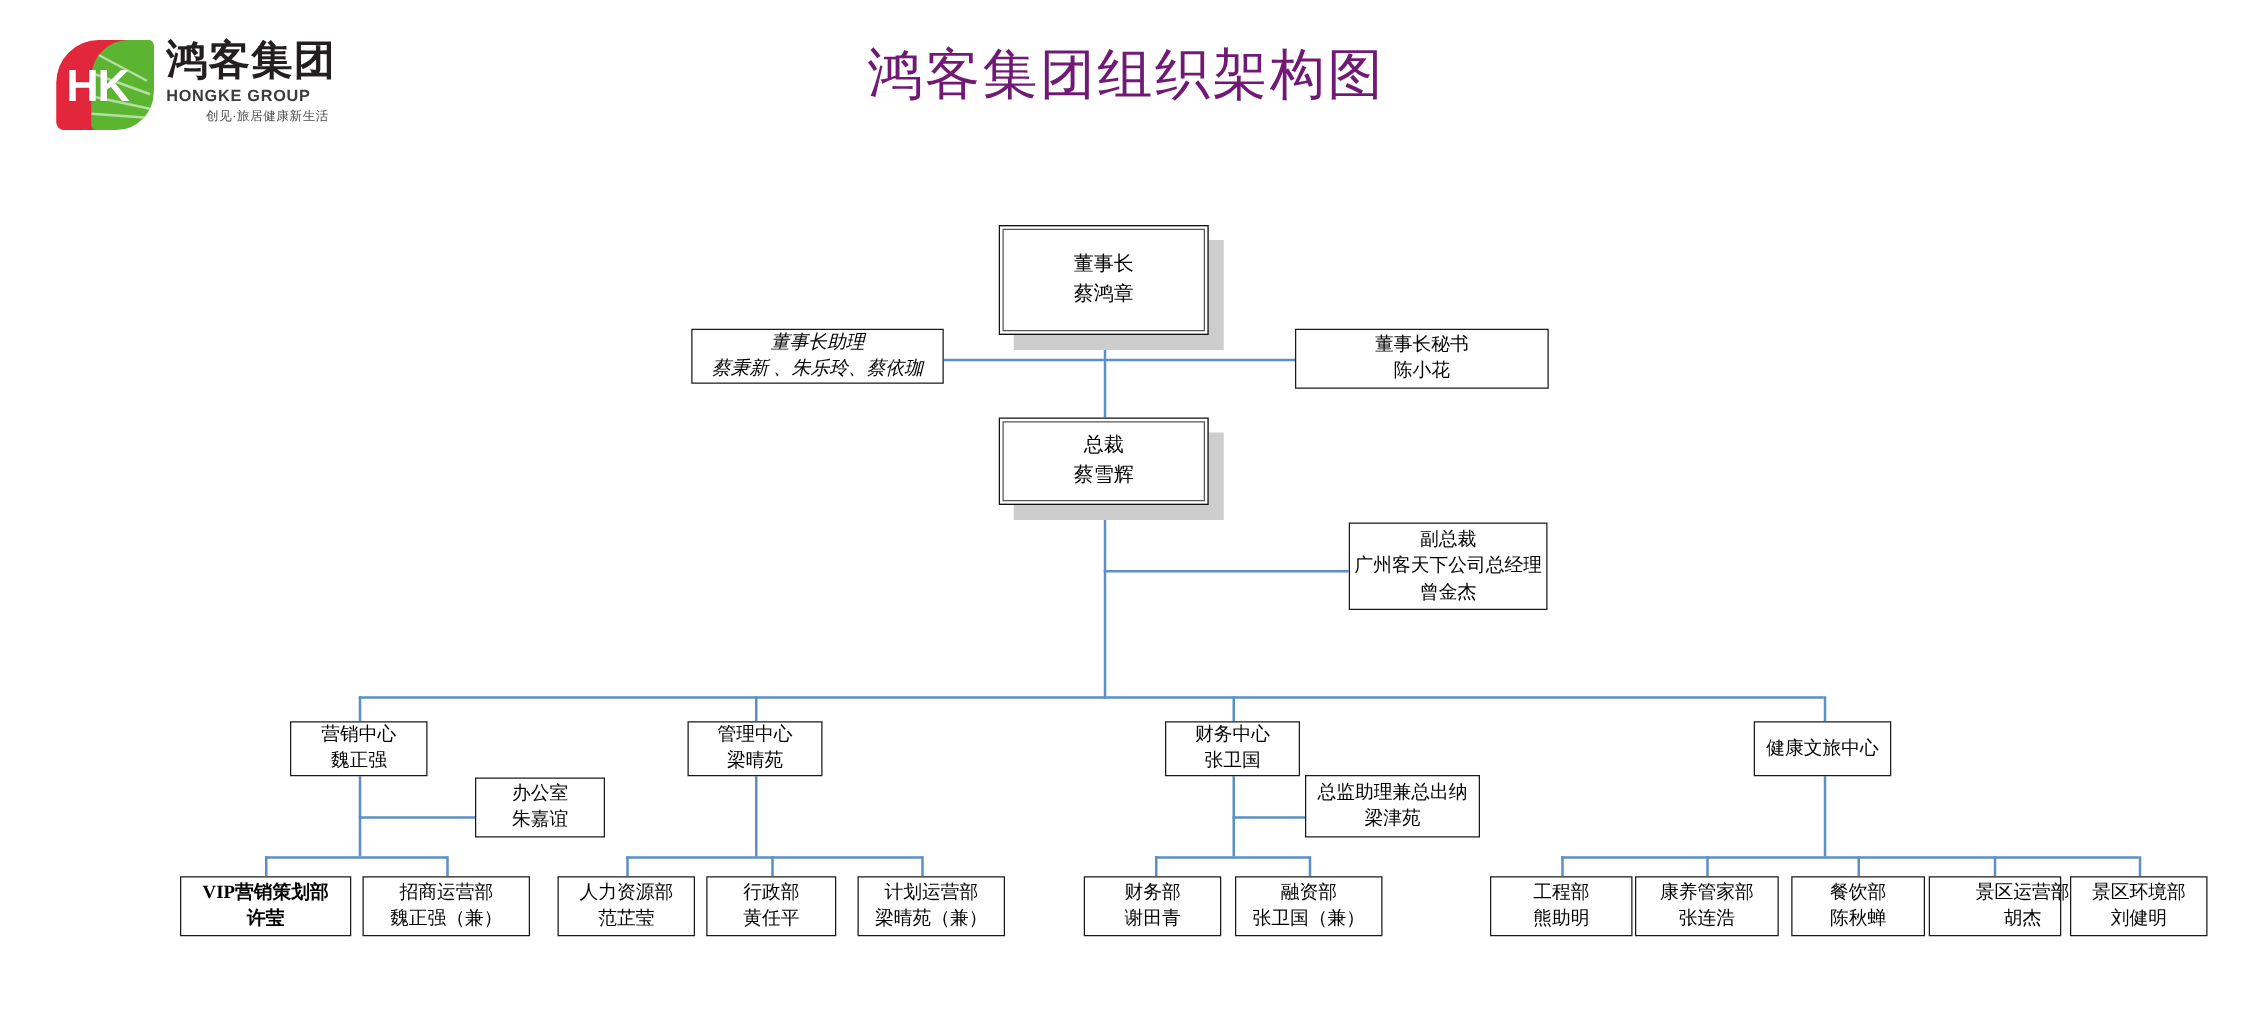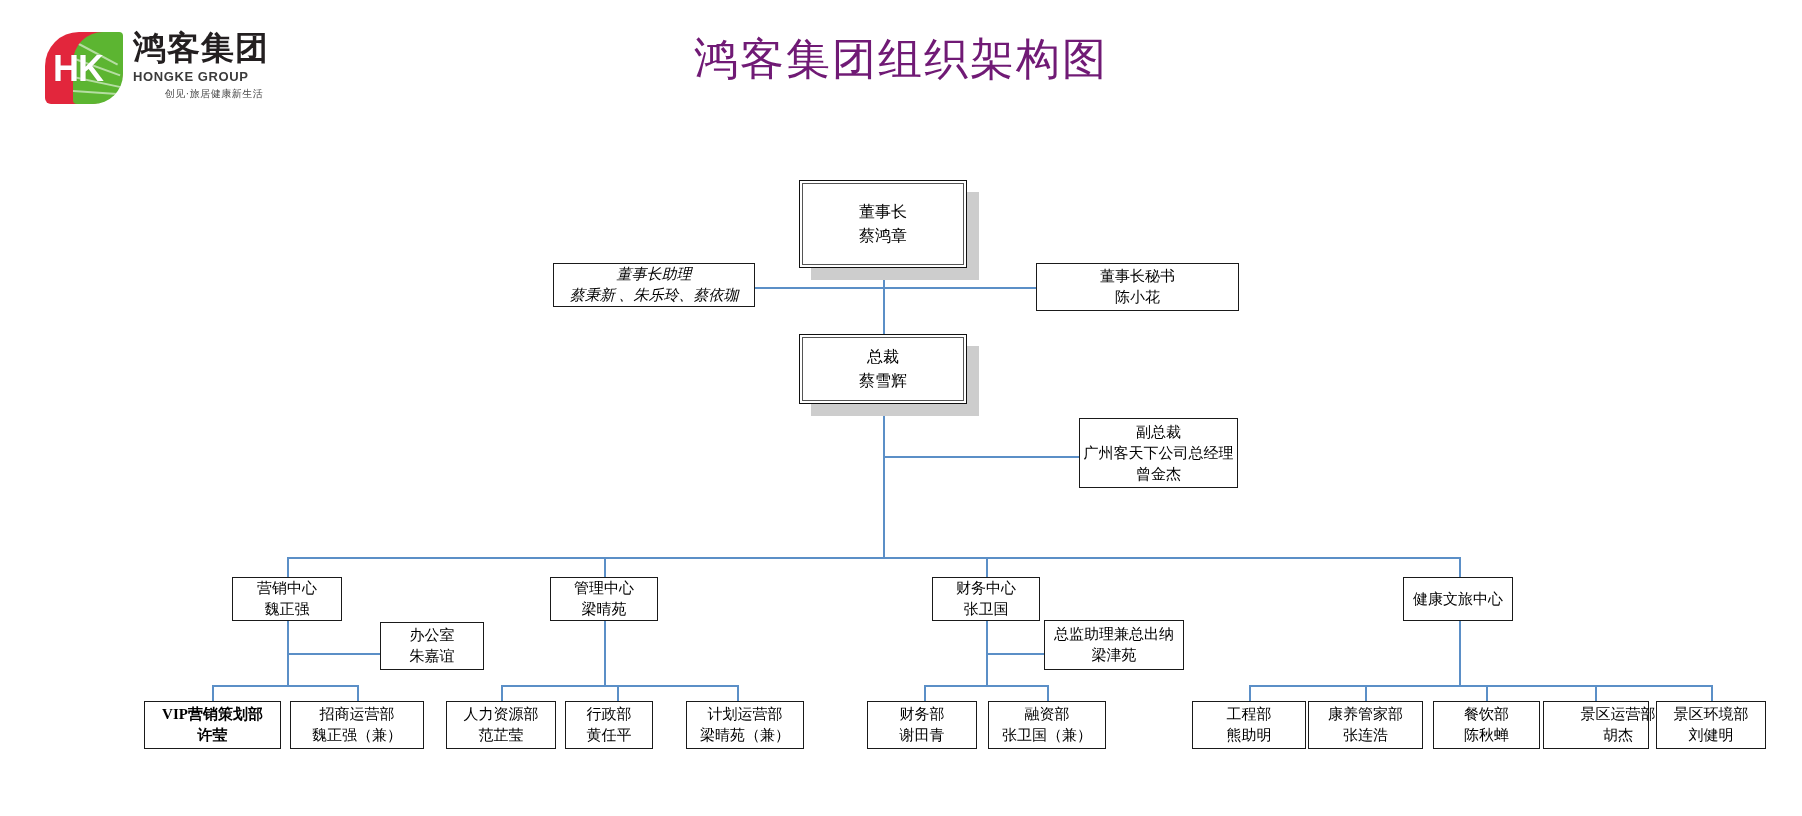--- a/index.html
+++ b/index.html
@@ -280,21 +280,21 @@
   <div class="node" style="left:290px; top:701px; width:134px; height:48px;">
     <span class="ln">招商运营部</span>
     <span class="ln">魏正强（兼）</span>
   </div>
 
   <div class="node" style="left:446px; top:701px; width:110px; height:48px;">
     <span class="ln">人力资源部</span>
     <span class="ln">范芷莹</span>
   </div>
 
-  <div class="node" style="left:565px; top:701px; width:88px; height:48px;">
+  <div class="node" style="left:565px; top:701px; width:104px; height:48px;">
     <span class="ln">行政部</span>
     <span class="ln">黄任平</span>
   </div>
 
   <div class="node" style="left:686px; top:701px; width:118px; height:48px;">
     <span class="ln">计划运营部</span>
     <span class="ln">梁晴苑（兼）</span>
   </div>
 
   <div class="node" style="left:867px; top:701px; width:110px; height:48px;">

